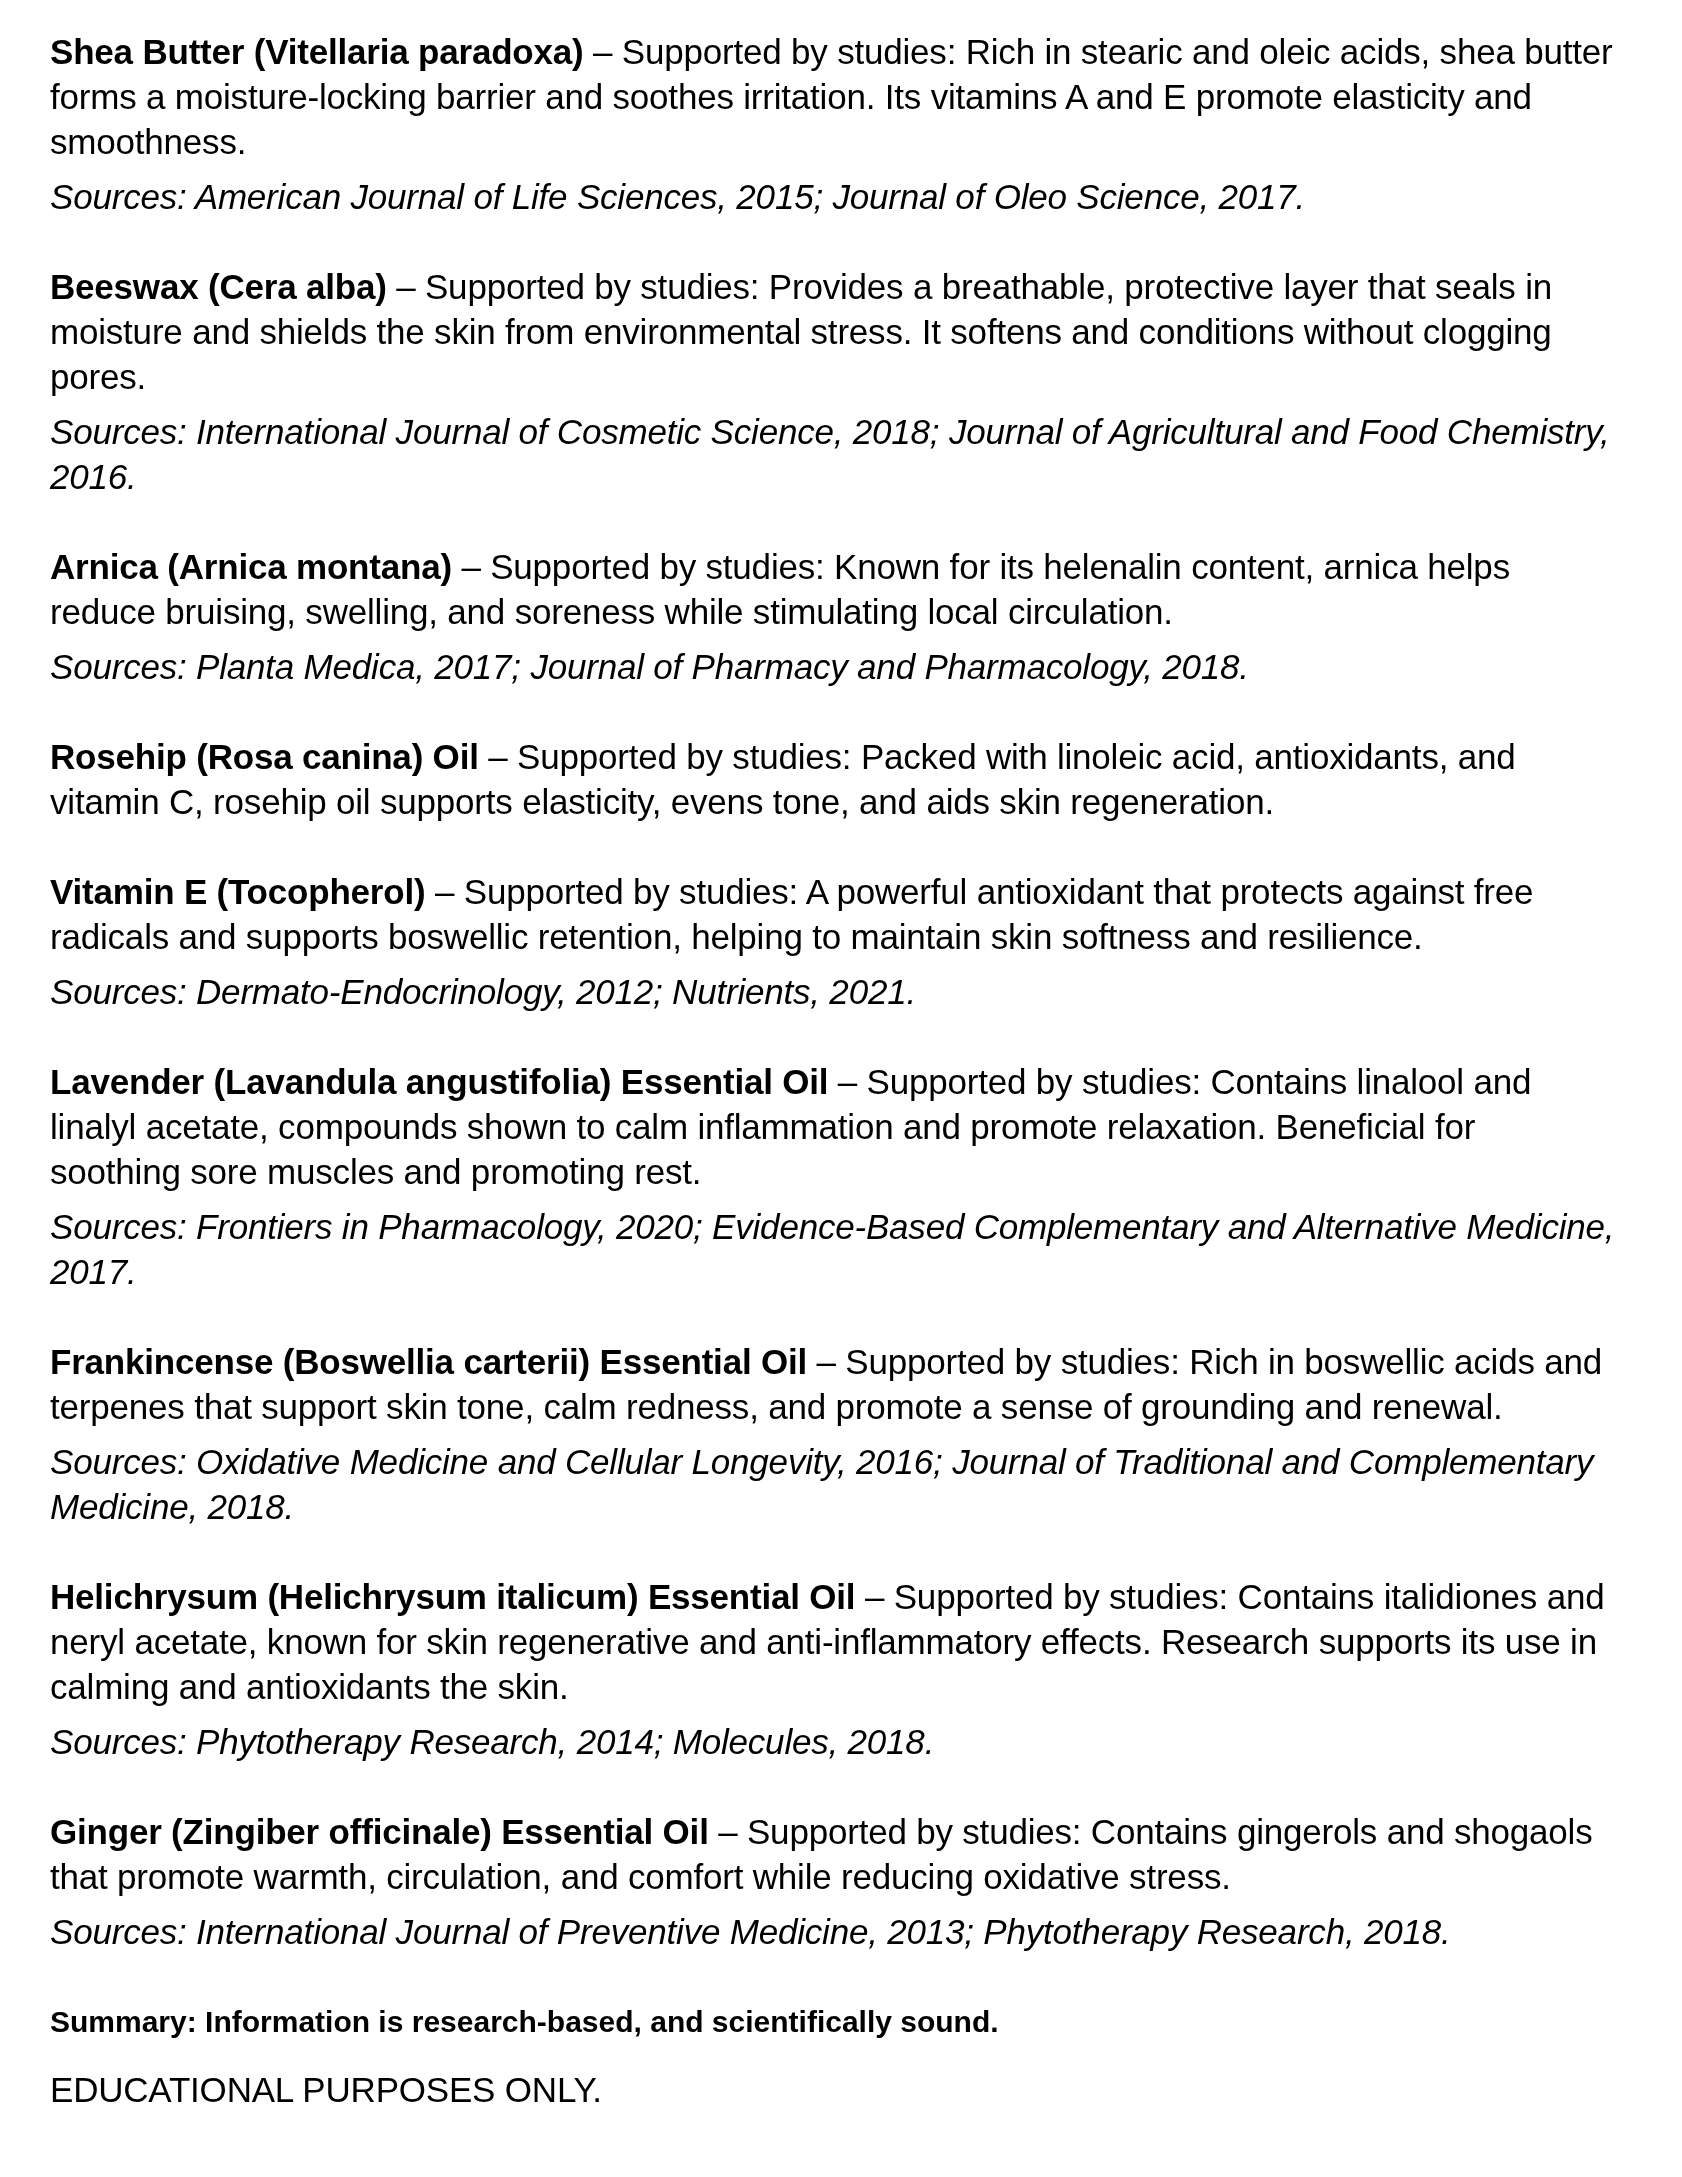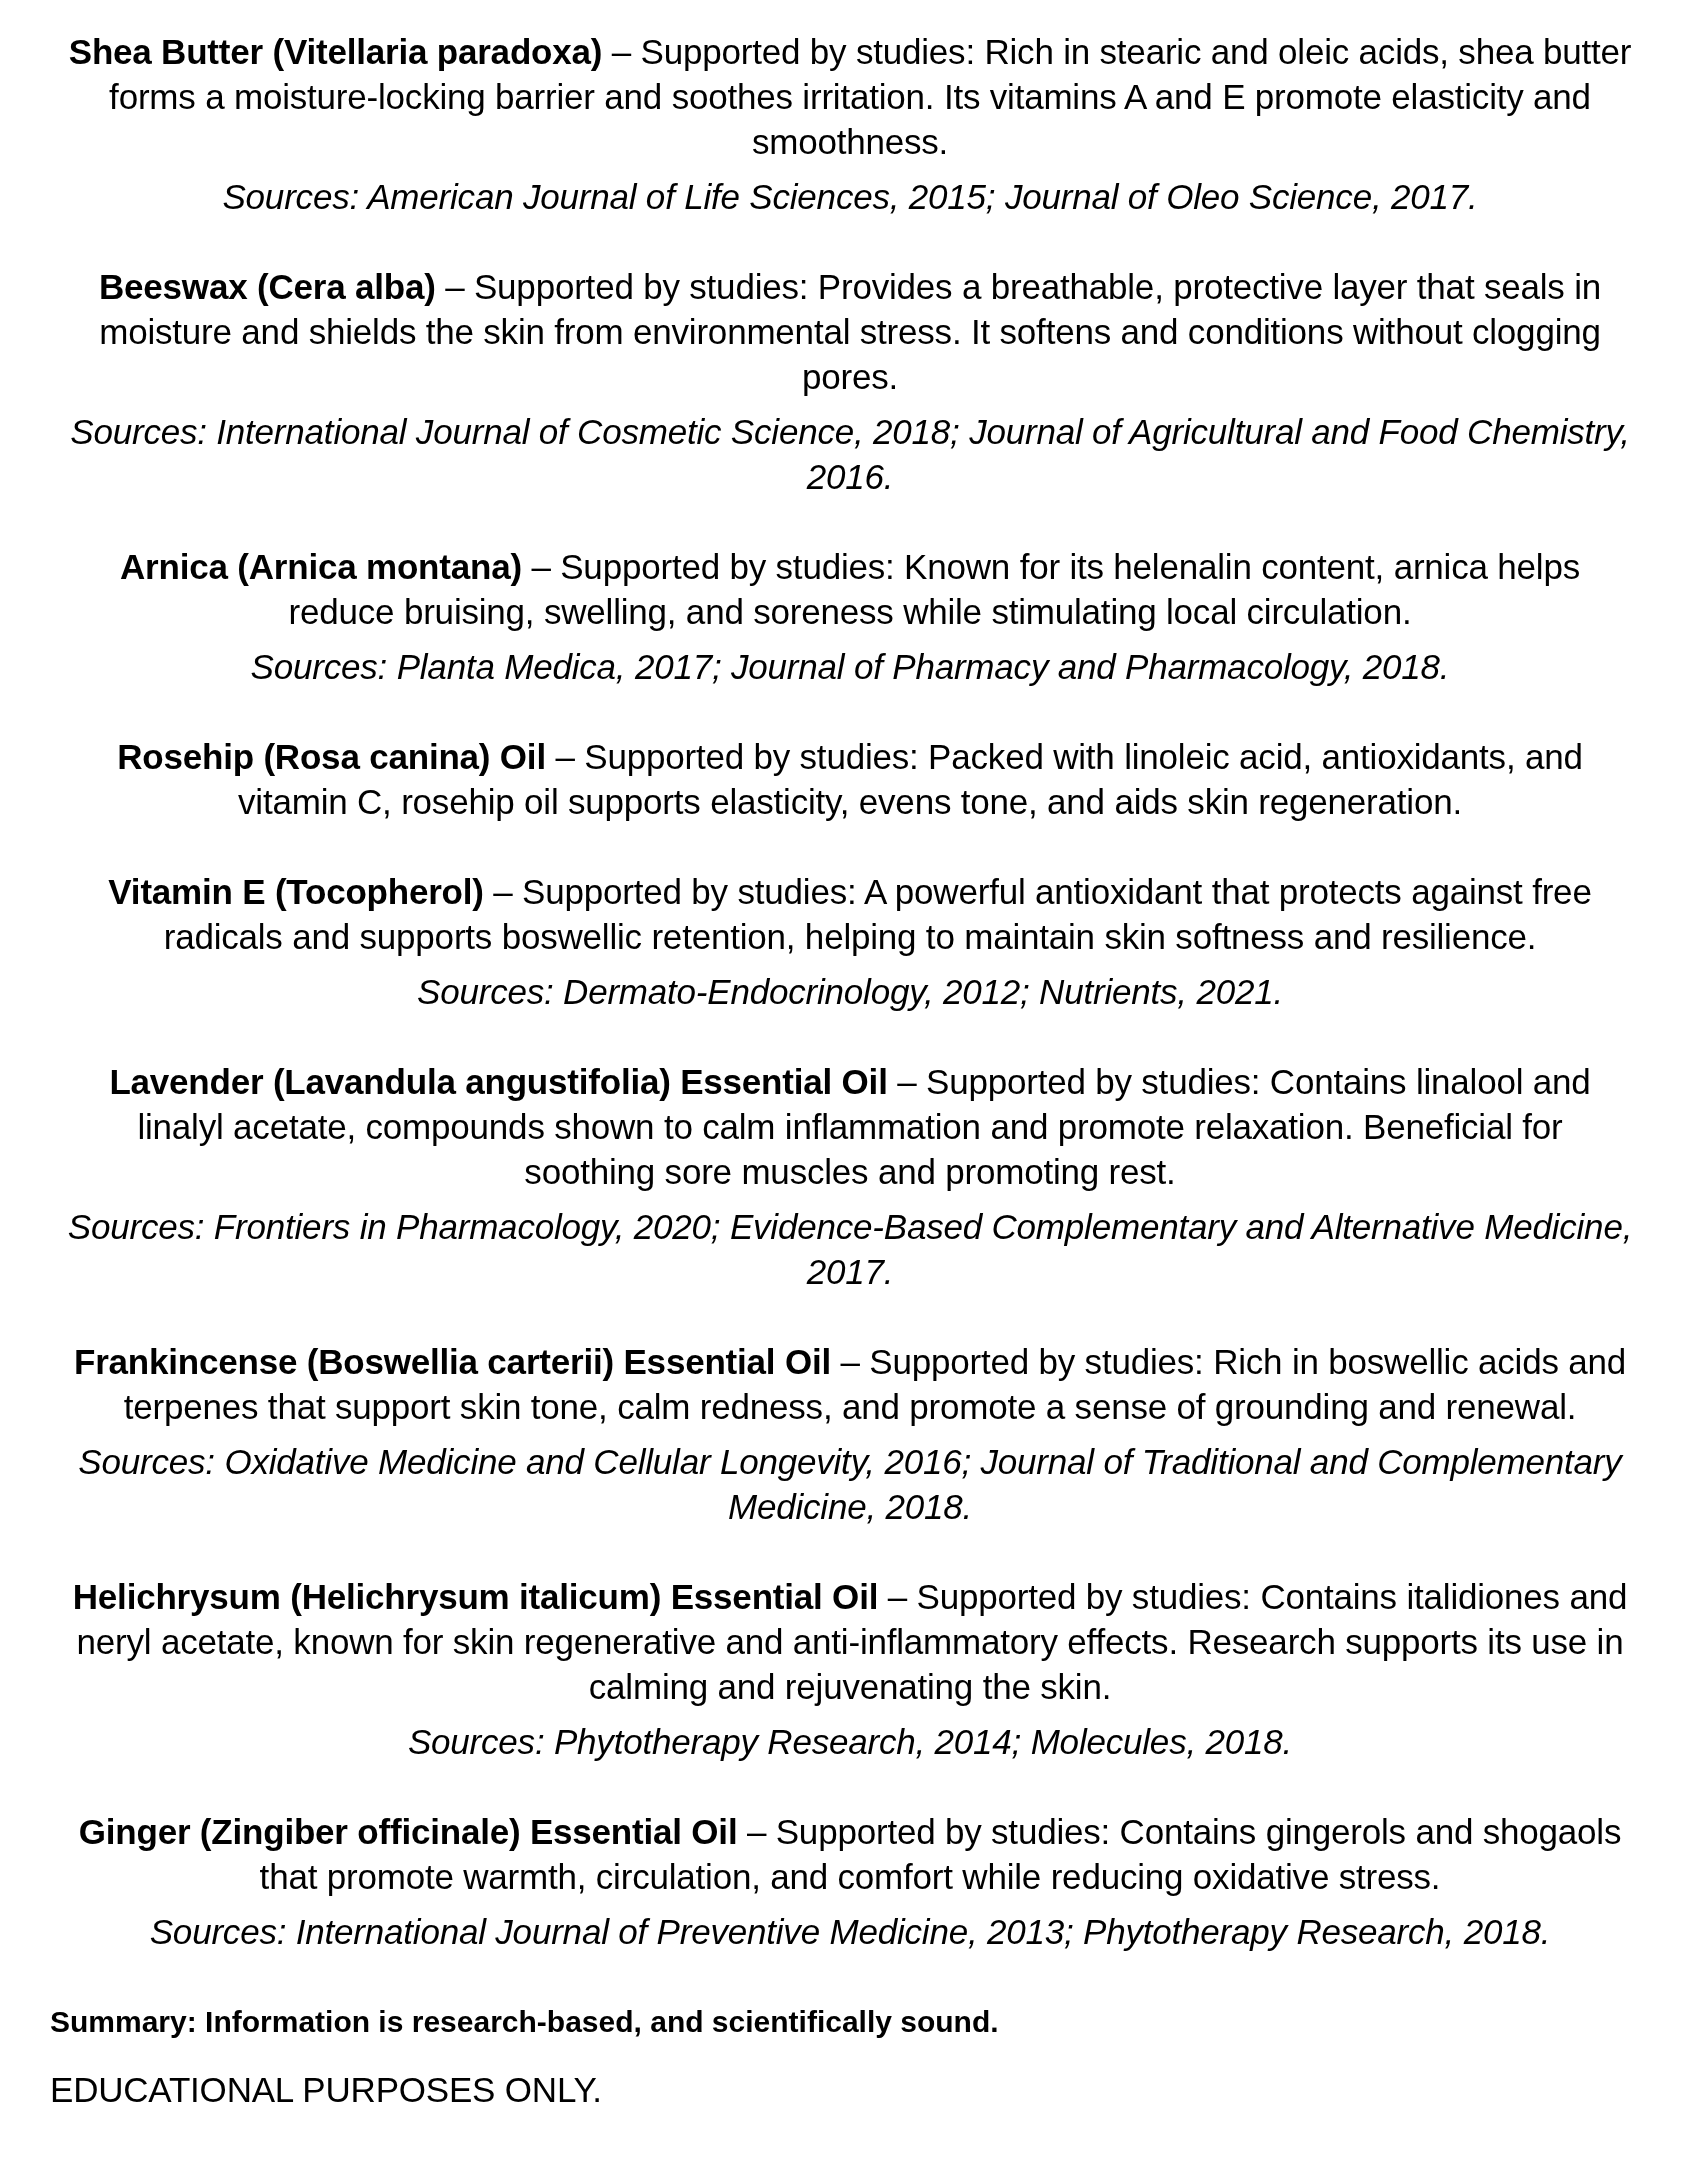--- a/index.html
+++ b/index.html
@@ -18,21 +18,20 @@
     line-height: 57px;
     font-weight: 700;
     margin: 0 0 43px 0;
     letter-spacing: -0.4px;
   }
   .entry {
     font-size: 35px;
     line-height: 45px;
     margin: 0 0 45px 0;
     letter-spacing: -0.2px;
-    text-align: center;
   }
   .entry .name { font-weight: 700; }
   .entry .desc { white-space: pre-line; }
   .entry .sources {
     display: block;
     font-style: italic;
     white-space: pre-line;
     margin-top: 10px;
   }
   .summary {
@@ -70,21 +69,21 @@
 radicals and supports boswellic retention, helping to maintain skin softness and resilience.</span><em class="sources">Sources: Dermato-Endocrinology, 2012; Nutrients, 2021.</em></p>
       <p class="entry"><span class="name">Lavender (Lavandula angustifolia) Essential Oil</span> <span class="desc">– Supported by studies: Contains linalool and
 linalyl acetate, compounds shown to calm inflammation and promote relaxation. Beneficial for
 soothing sore muscles and promoting rest.</span><em class="sources">Sources: Frontiers in Pharmacology, 2020; Evidence-Based Complementary and Alternative Medicine,
 2017.</em></p>
       <p class="entry"><span class="name">Frankincense (Boswellia carterii) Essential Oil</span> <span class="desc">– Supported by studies: Rich in boswellic acids and
 terpenes that support skin tone, calm redness, and promote a sense of grounding and renewal.</span><em class="sources">Sources: Oxidative Medicine and Cellular Longevity, 2016; Journal of Traditional and Complementary
 Medicine, 2018.</em></p>
       <p class="entry"><span class="name">Helichrysum (Helichrysum italicum) Essential Oil</span> <span class="desc">– Supported by studies: Contains italidiones and
 neryl acetate, known for skin regenerative and anti-inflammatory effects. Research supports its use in
-calming and rejuvenating the skin.</span><em class="sources">Sources: Phytotherapy Research, 2014; Molecules, 2018.</em></p>
+calming and antioxidants the skin.</span><em class="sources">Sources: Phytotherapy Research, 2014; Molecules, 2018.</em></p>
       <p class="entry"><span class="name">Ginger (Zingiber officinale) Essential Oil</span> <span class="desc">– Supported by studies: Contains gingerols and shogaols
 that promote warmth, circulation, and comfort while reducing oxidative stress.</span><em class="sources">Sources: International Journal of Preventive Medicine, 2013; Phytotherapy Research, 2018.</em></p>
     </section>
 
   <p class="summary">Summary: Information is research-based, and scientifically sound.</p>
   <p class="disclaimer">EDUCATIONAL PURPOSES ONLY.</p>
 </main>
 
 
 </body></html>

